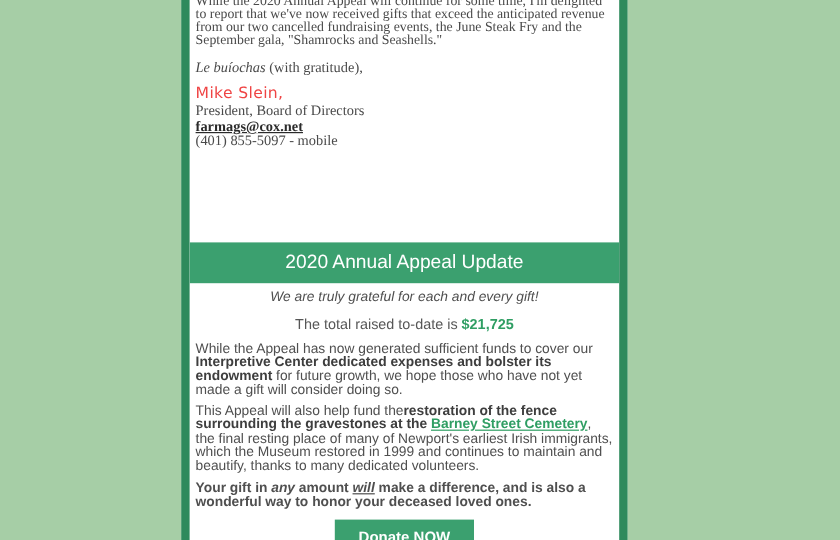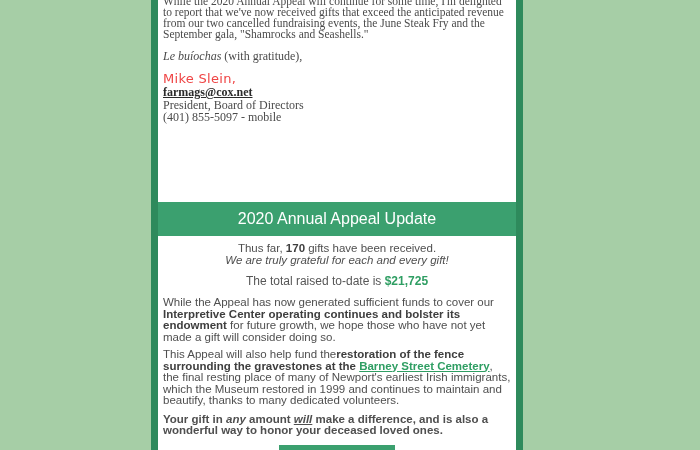--- a/index.html
+++ b/index.html
@@ -113,36 +113,35 @@
 
 <div class="email-card">
 
   <div class="letter-section">
     <p class="letter-para">While the 2020 Annual Appeal will continue for some time, I'm delighted to report that we've now received gifts that exceed the anticipated revenue from our two cancelled fundraising events, the June Steak Fry and the September gala, "Shamrocks and Seashells."</p>
 
 
     <p class="gratitude-line"><span class="gratitude-italic">Le buíochas</span><span> (with gratitude),</span></p>
 
     <p class="sig-name">Mike Slein,</p>
+    <p class="sig-line">President, Board of Directors</p>
     <p class="sig-line"><a class="email-link">farmags@cox.net</a></p>
-    <p class="sig-line">President, Board of Directors</p>
     <p class="sig-line">(401) 855-5097 - mobile</p>
   </div>
 
   <div class="banner">
     <span>2020 Annual Appeal Update</span>
   </div>
 
   <div class="update-section">
-    <p class="center"><span>Thus far, </span><span class="bold">170</span><span> gifts have been received.</span></p>
     <p class="center italic">We are truly grateful for each and every gift!</p>
 
     <p class="total-line"><span>The total raised to-date is </span><span class="amount">$21,725</span></p>
 
-    <p class="update-para"><span>While the Appeal has now generated sufficient funds to cover our </span><span class="bold">Interpretive Center operating continues and bolster its endowment</span><span> for future growth, we hope those who have not yet made a gift will consider doing so.</span></p>
+    <p class="update-para"><span>While the Appeal has now generated sufficient funds to cover our </span><span class="bold">Interpretive Center dedicated expenses and bolster its endowment</span><span> for future growth, we hope those who have not yet made a gift will consider doing so.</span></p>
 
     <p class="update-para"><span>This Appeal will also help fund the</span><span class="bold">restoration of the fence surrounding the gravestones at the </span><a class="link-green">Barney Street Cemetery</a><span>, the final resting place of many of Newport's earliest Irish immigrants, which the Museum restored in 1999 and continues to maintain and beautify, thanks to many dedicated volunteers.</span></p>
 
     <p class="update-para para3"><span>Your gift in </span><span class="italic">any</span><span> amount </span><span class="underline-italic">will</span><span> make a difference, and is also a wonderful way to honor your deceased loved ones.</span></p>
 
     <button class="donate-btn">Donate NOW</button>
   </div>
 
 </div>
 

